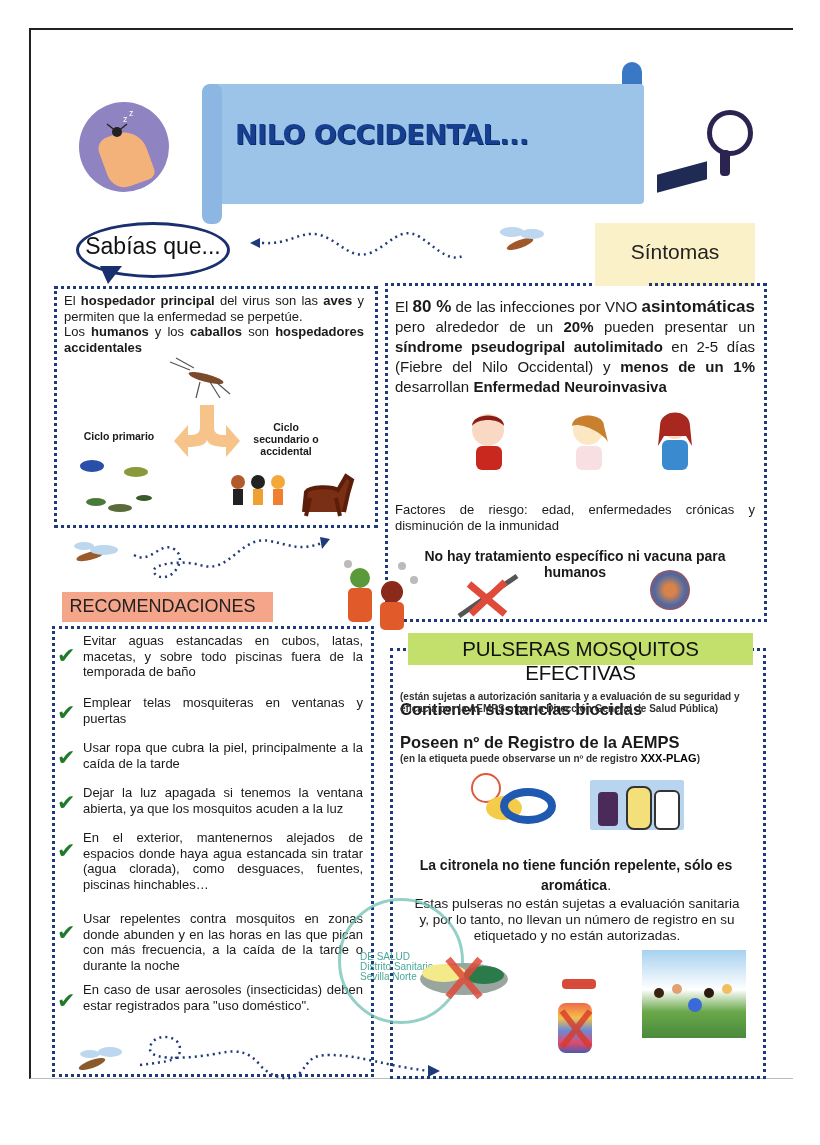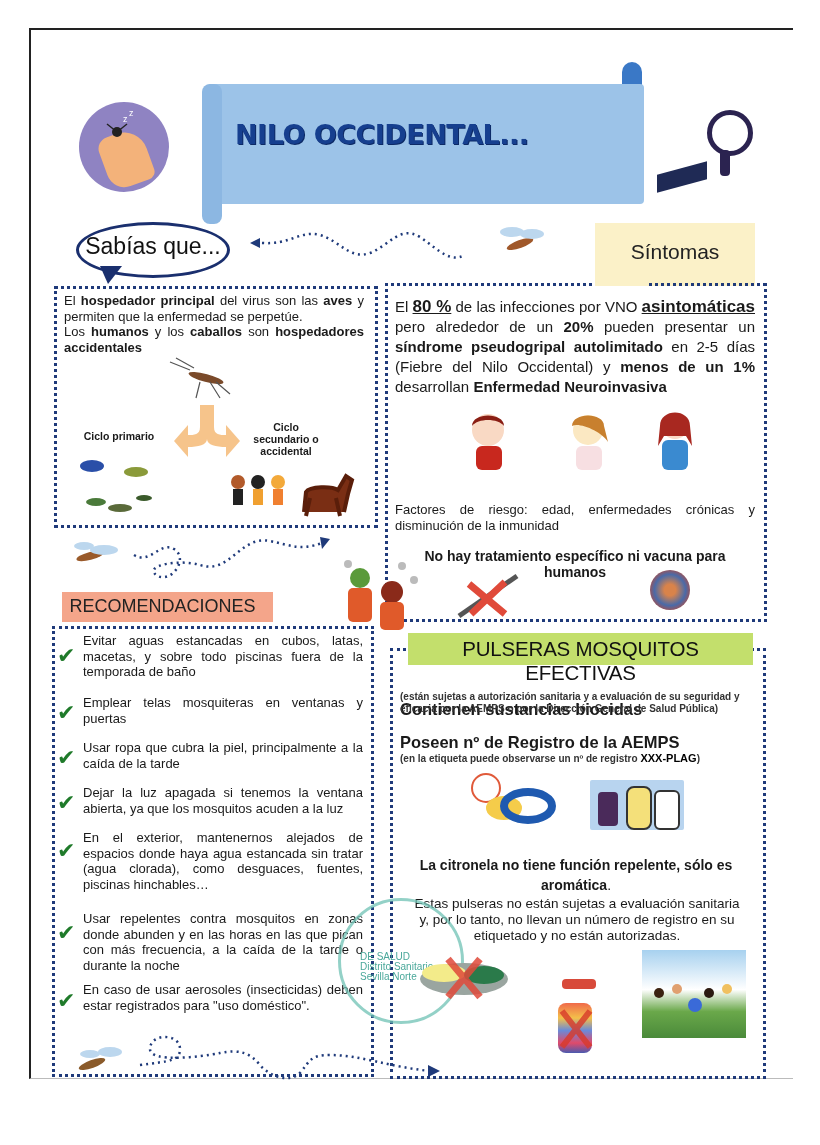--- a/index.html
+++ b/index.html
@@ -23,21 +23,21 @@
   .bubble-text{position:absolute;left:76px;top:233px;width:154px;text-align:center;font-size:23px;color:#111;}
   .sintomas{position:absolute;left:595px;top:223px;width:160px;height:63px;background:#fbf1c8;}
   .sintomas-text{position:absolute;left:595px;top:240px;width:160px;text-align:center;font-size:21px;color:#222;}
   .recom{position:absolute;left:62px;top:592px;width:211px;height:30px;background:#f4a58a;}
   .recom-text{position:absolute;left:62px;top:596px;width:201px;text-align:center;font-size:18px;color:#222;}
   .pulseras{position:absolute;left:408px;top:633px;width:345px;height:32px;background:#c3df6c;}
   .pulseras-text{position:absolute;left:408px;top:637px;width:345px;text-align:center;font-size:20.5px;color:#111;letter-spacing:-0.2px;}
   .txt{position:absolute;font-size:13px;line-height:15.5px;text-align:justify;}
   .txt b{font-weight:bold;}
   .big{font-size:15px;line-height:20px;}
-  .u{text-decoration:underline;}
+  .u{}
   .sz{font-size:17px;}
   .check{position:absolute;font-size:22px;color:#1f7a2a;font-weight:bold;}
   .item{position:absolute;left:83px;width:280px;font-size:13px;line-height:15.5px;text-align:justify;}
   .label-sm{position:absolute;font-size:10.5px;font-weight:bold;text-align:center;line-height:12px;}
   .center{text-align:center;}
   .pic{position:absolute;border-radius:8px;}
   .stamp{position:absolute;left:338px;top:898px;width:120px;height:120px;border:3px solid #6fc2b4;border-radius:50%;opacity:.75;}
   .stamp-text{position:absolute;left:360px;top:952px;width:90px;font-size:10px;color:#4aa89a;line-height:10px;}
   svg{position:absolute;overflow:visible;}
 </style>

